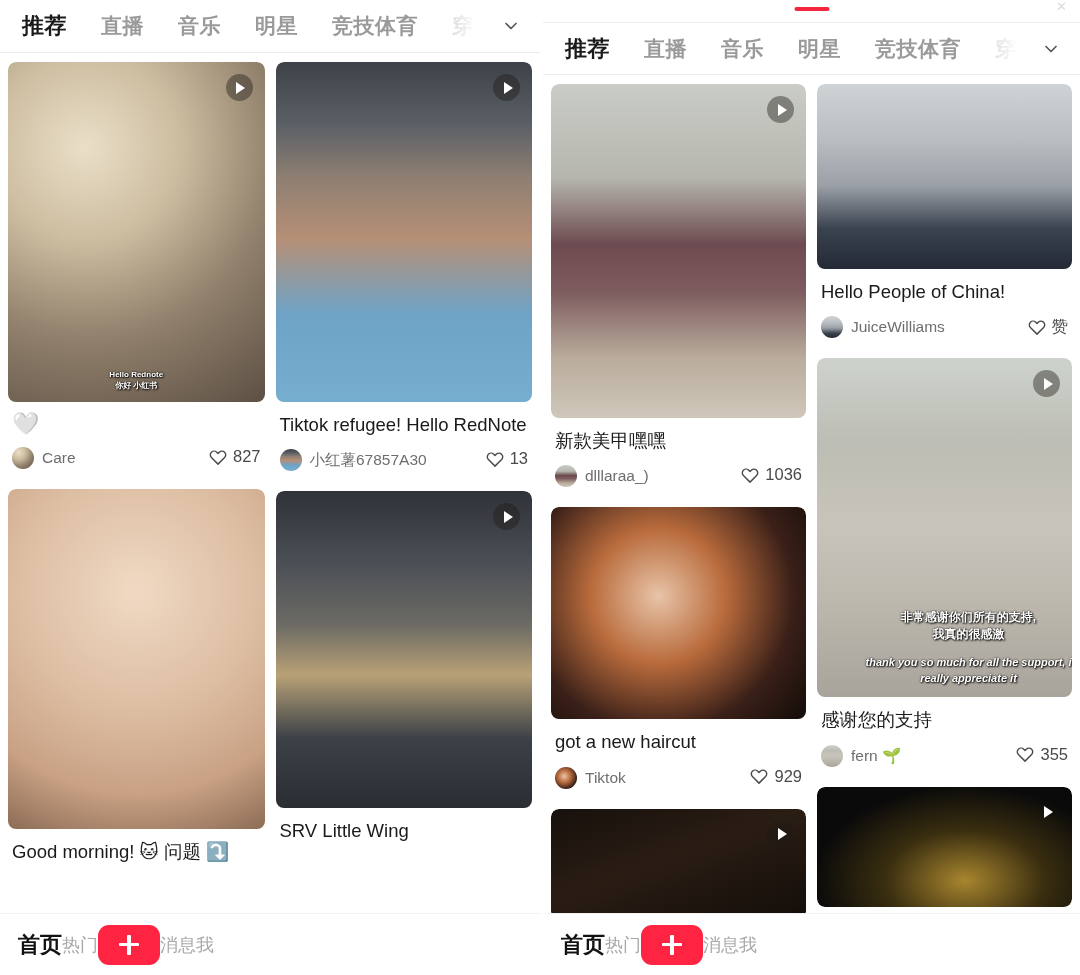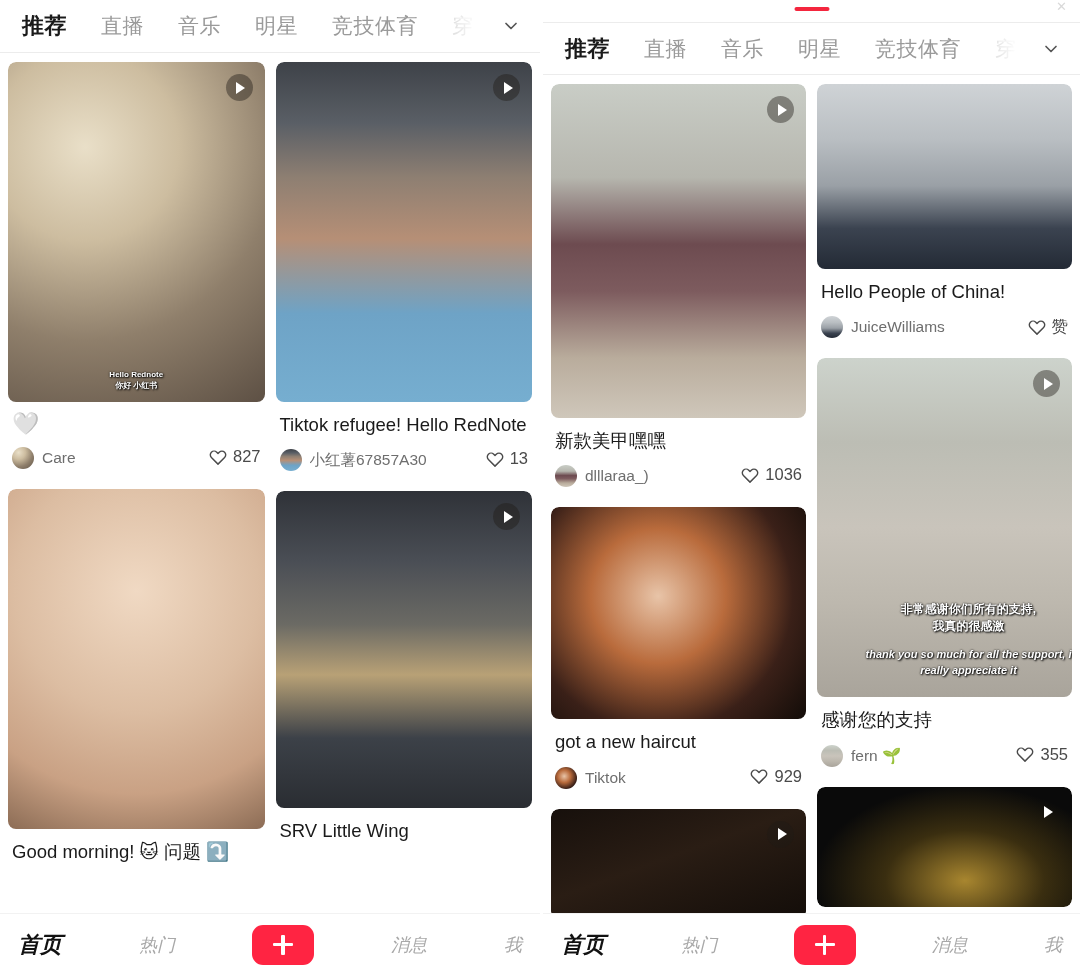--- a/index.html
+++ b/index.html
@@ -60,20 +60,21 @@
     white-space: nowrap;
     overflow: hidden;
   }
   .panel.right .tabbar { border-top: 1px solid #ececec; }
   .tab {
     font-size: 21px;
     color: #9a9a9a;
     margin-right: 34px;
     letter-spacing: 0.5px;
     flex: 0 0 auto;
+    font-weight: bold;
   }
   .tab.active {
     color: #1a1a1a;
     font-weight: bold;
     font-size: 22px;
   }
   .tab.faded { color: #d2d2d2; margin-right: 0; }
   .tab-fade-mask {
     position: absolute;
     right: 52px; top: 0; bottom: 1px;
@@ -177,35 +178,34 @@
   .sub {
     position: absolute;
     left: 0; right: 0;
     text-align: center;
     color: #fff;
     font-weight: bold;
     text-shadow: 0 0 2px #000, 1px 1px 2px #000;
     pointer-events: none;
   }
   .sub.s1 { bottom: 10px; font-size: 8px; line-height: 1.35; }
-  .sub.s2 { bottom: 18px; font-size: 11px; line-height: 1.45; font-style: italic; margin-left: 48px; }
+  .sub.s2 { bottom: 10px; font-size: 11px; line-height: 1.45; font-style: italic; margin-left: 48px; }
   .sub.s2 .cn { font-style: normal; display: block; margin-bottom: 12px; font-size: 12px; }
 
   
   .bottomnav {
     position: absolute;
     left: 0; right: 0; bottom: 0;
     height: 62px;
     background: #fff;
     display: flex;
     align-items: center;
-    justify-content: space-between;
+    justify-content: flex-start;
     padding: 0 18px;
     border-top: 1px solid #f2f2f2;
-    font-style: italic;
   }
   .nav-item { font-size: 18px; color: #a8a8a8; }
   .nav-item.active { color: #121212; font-weight: bold; font-size: 22px; }
   .nav-plus {
     width: 62px; height: 40px;
     background: #ff2442;
     border-radius: 11px;
     display: flex; align-items: center; justify-content: center;
     position: relative;
   }

